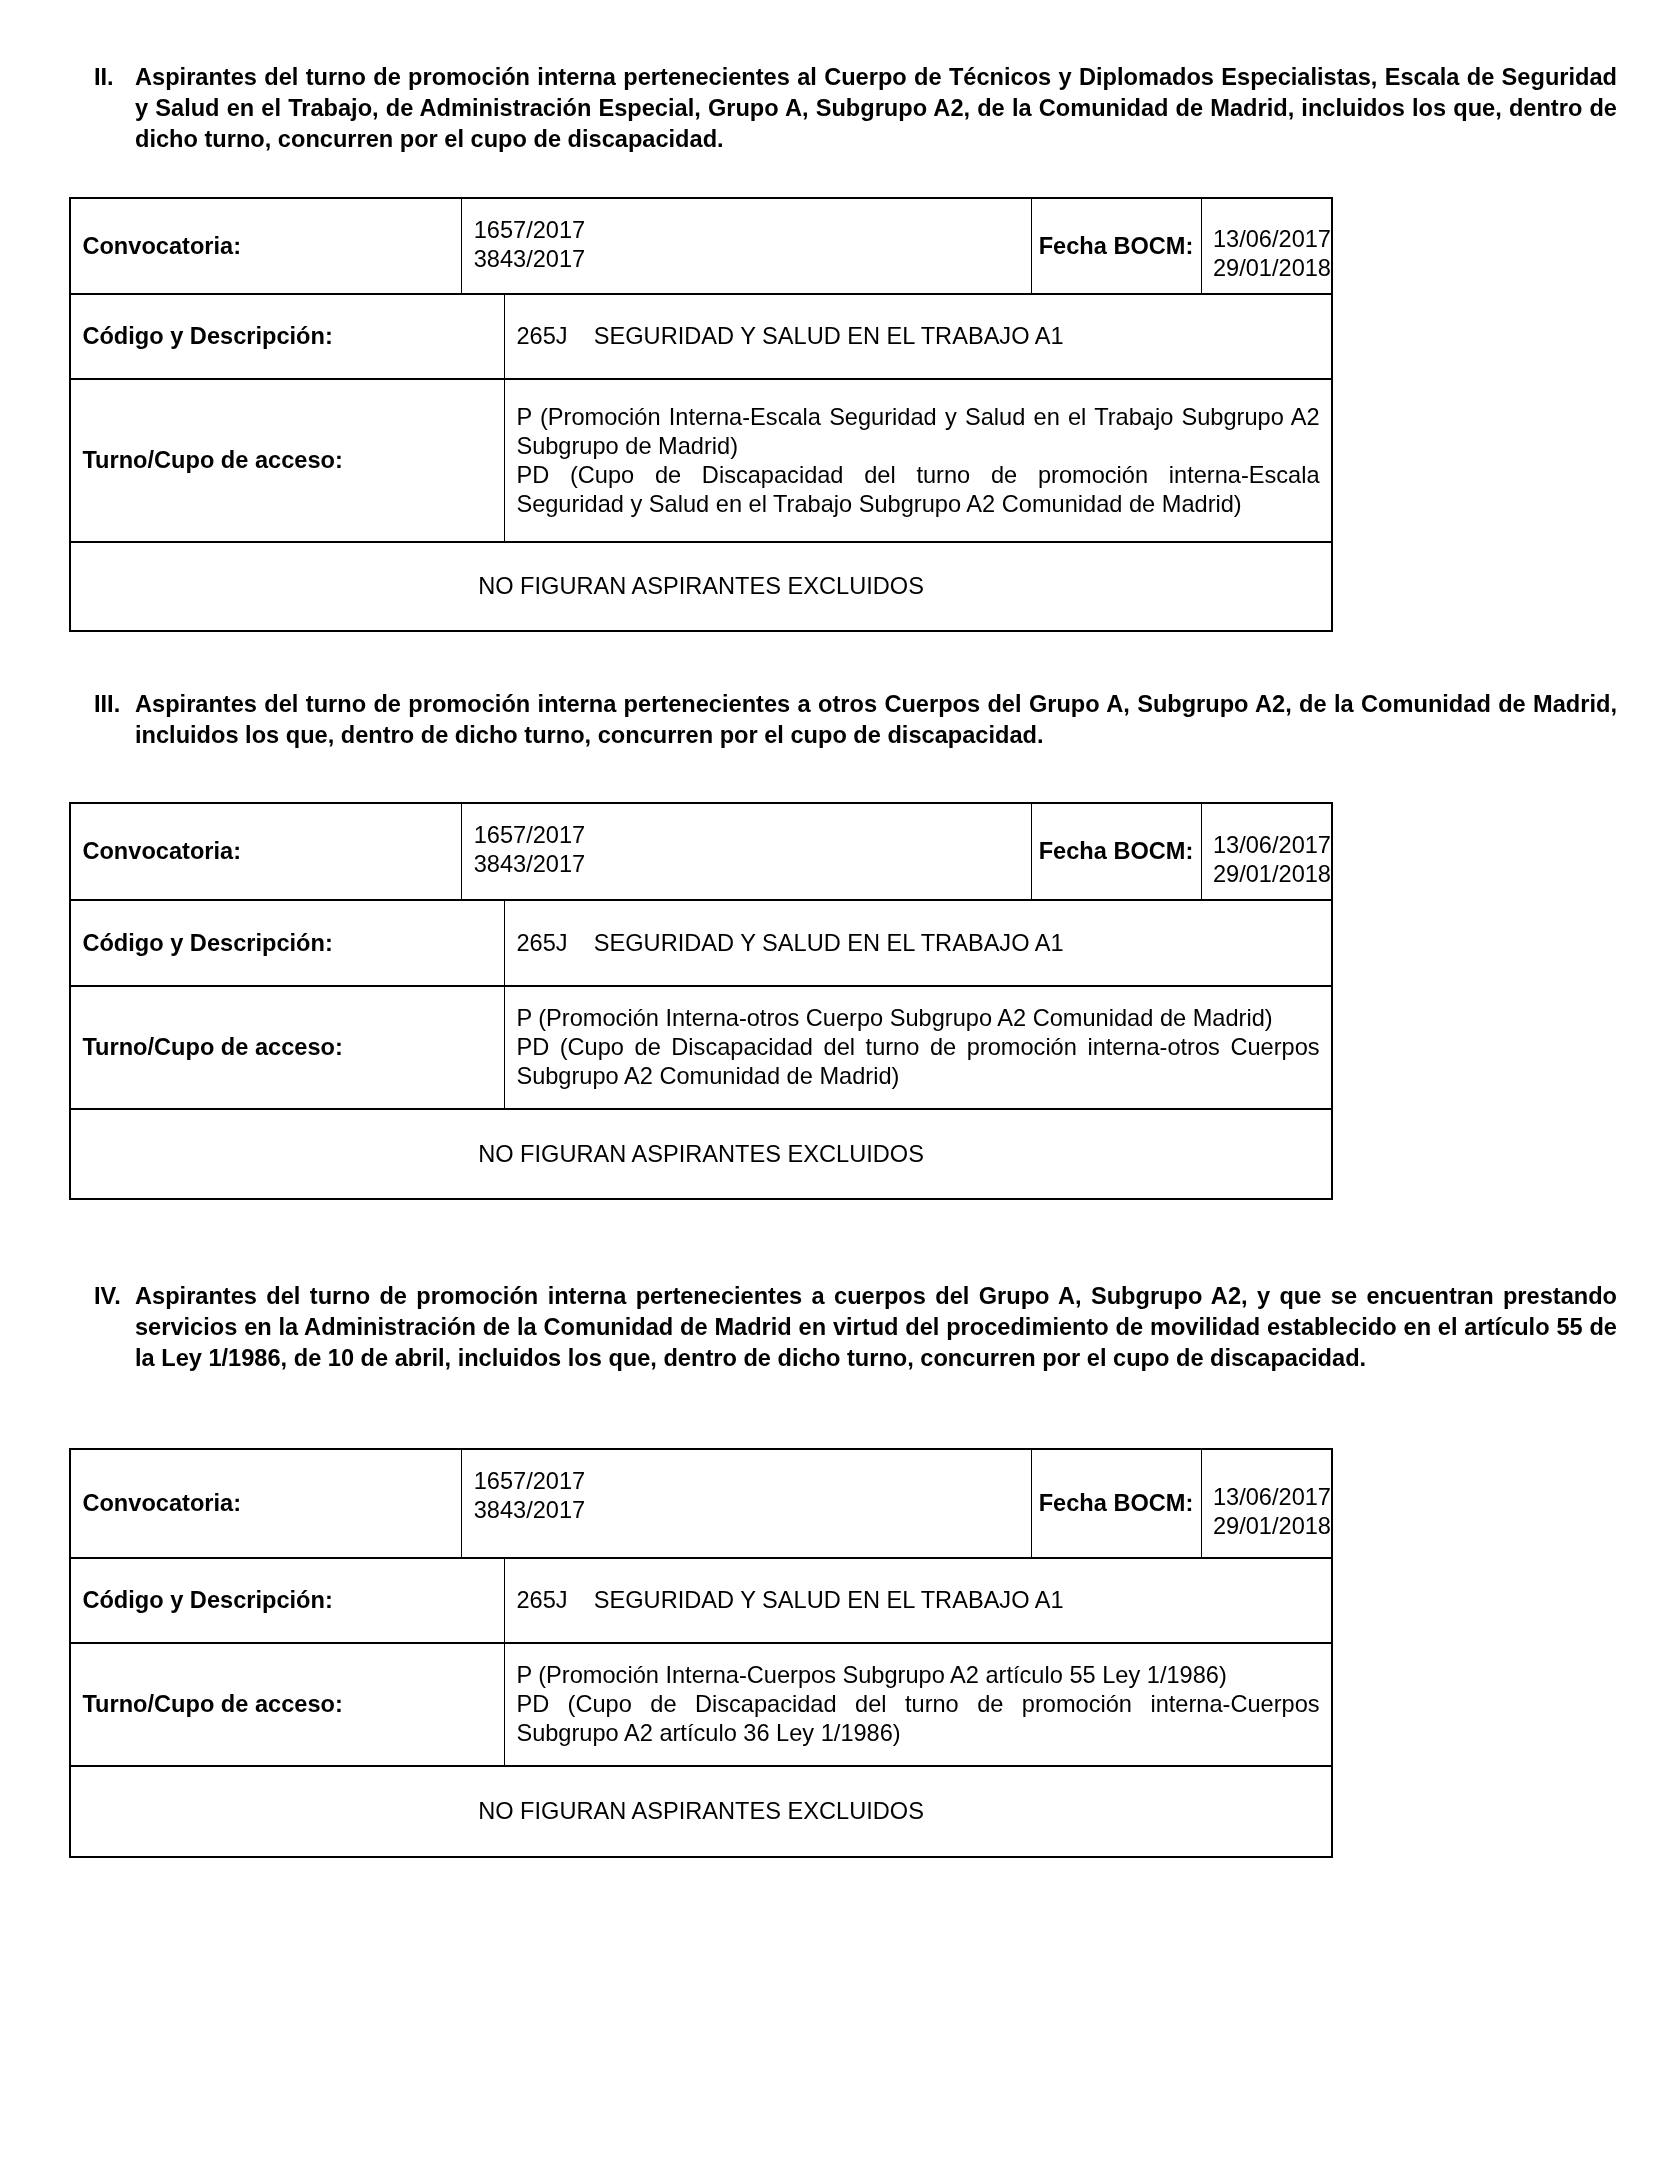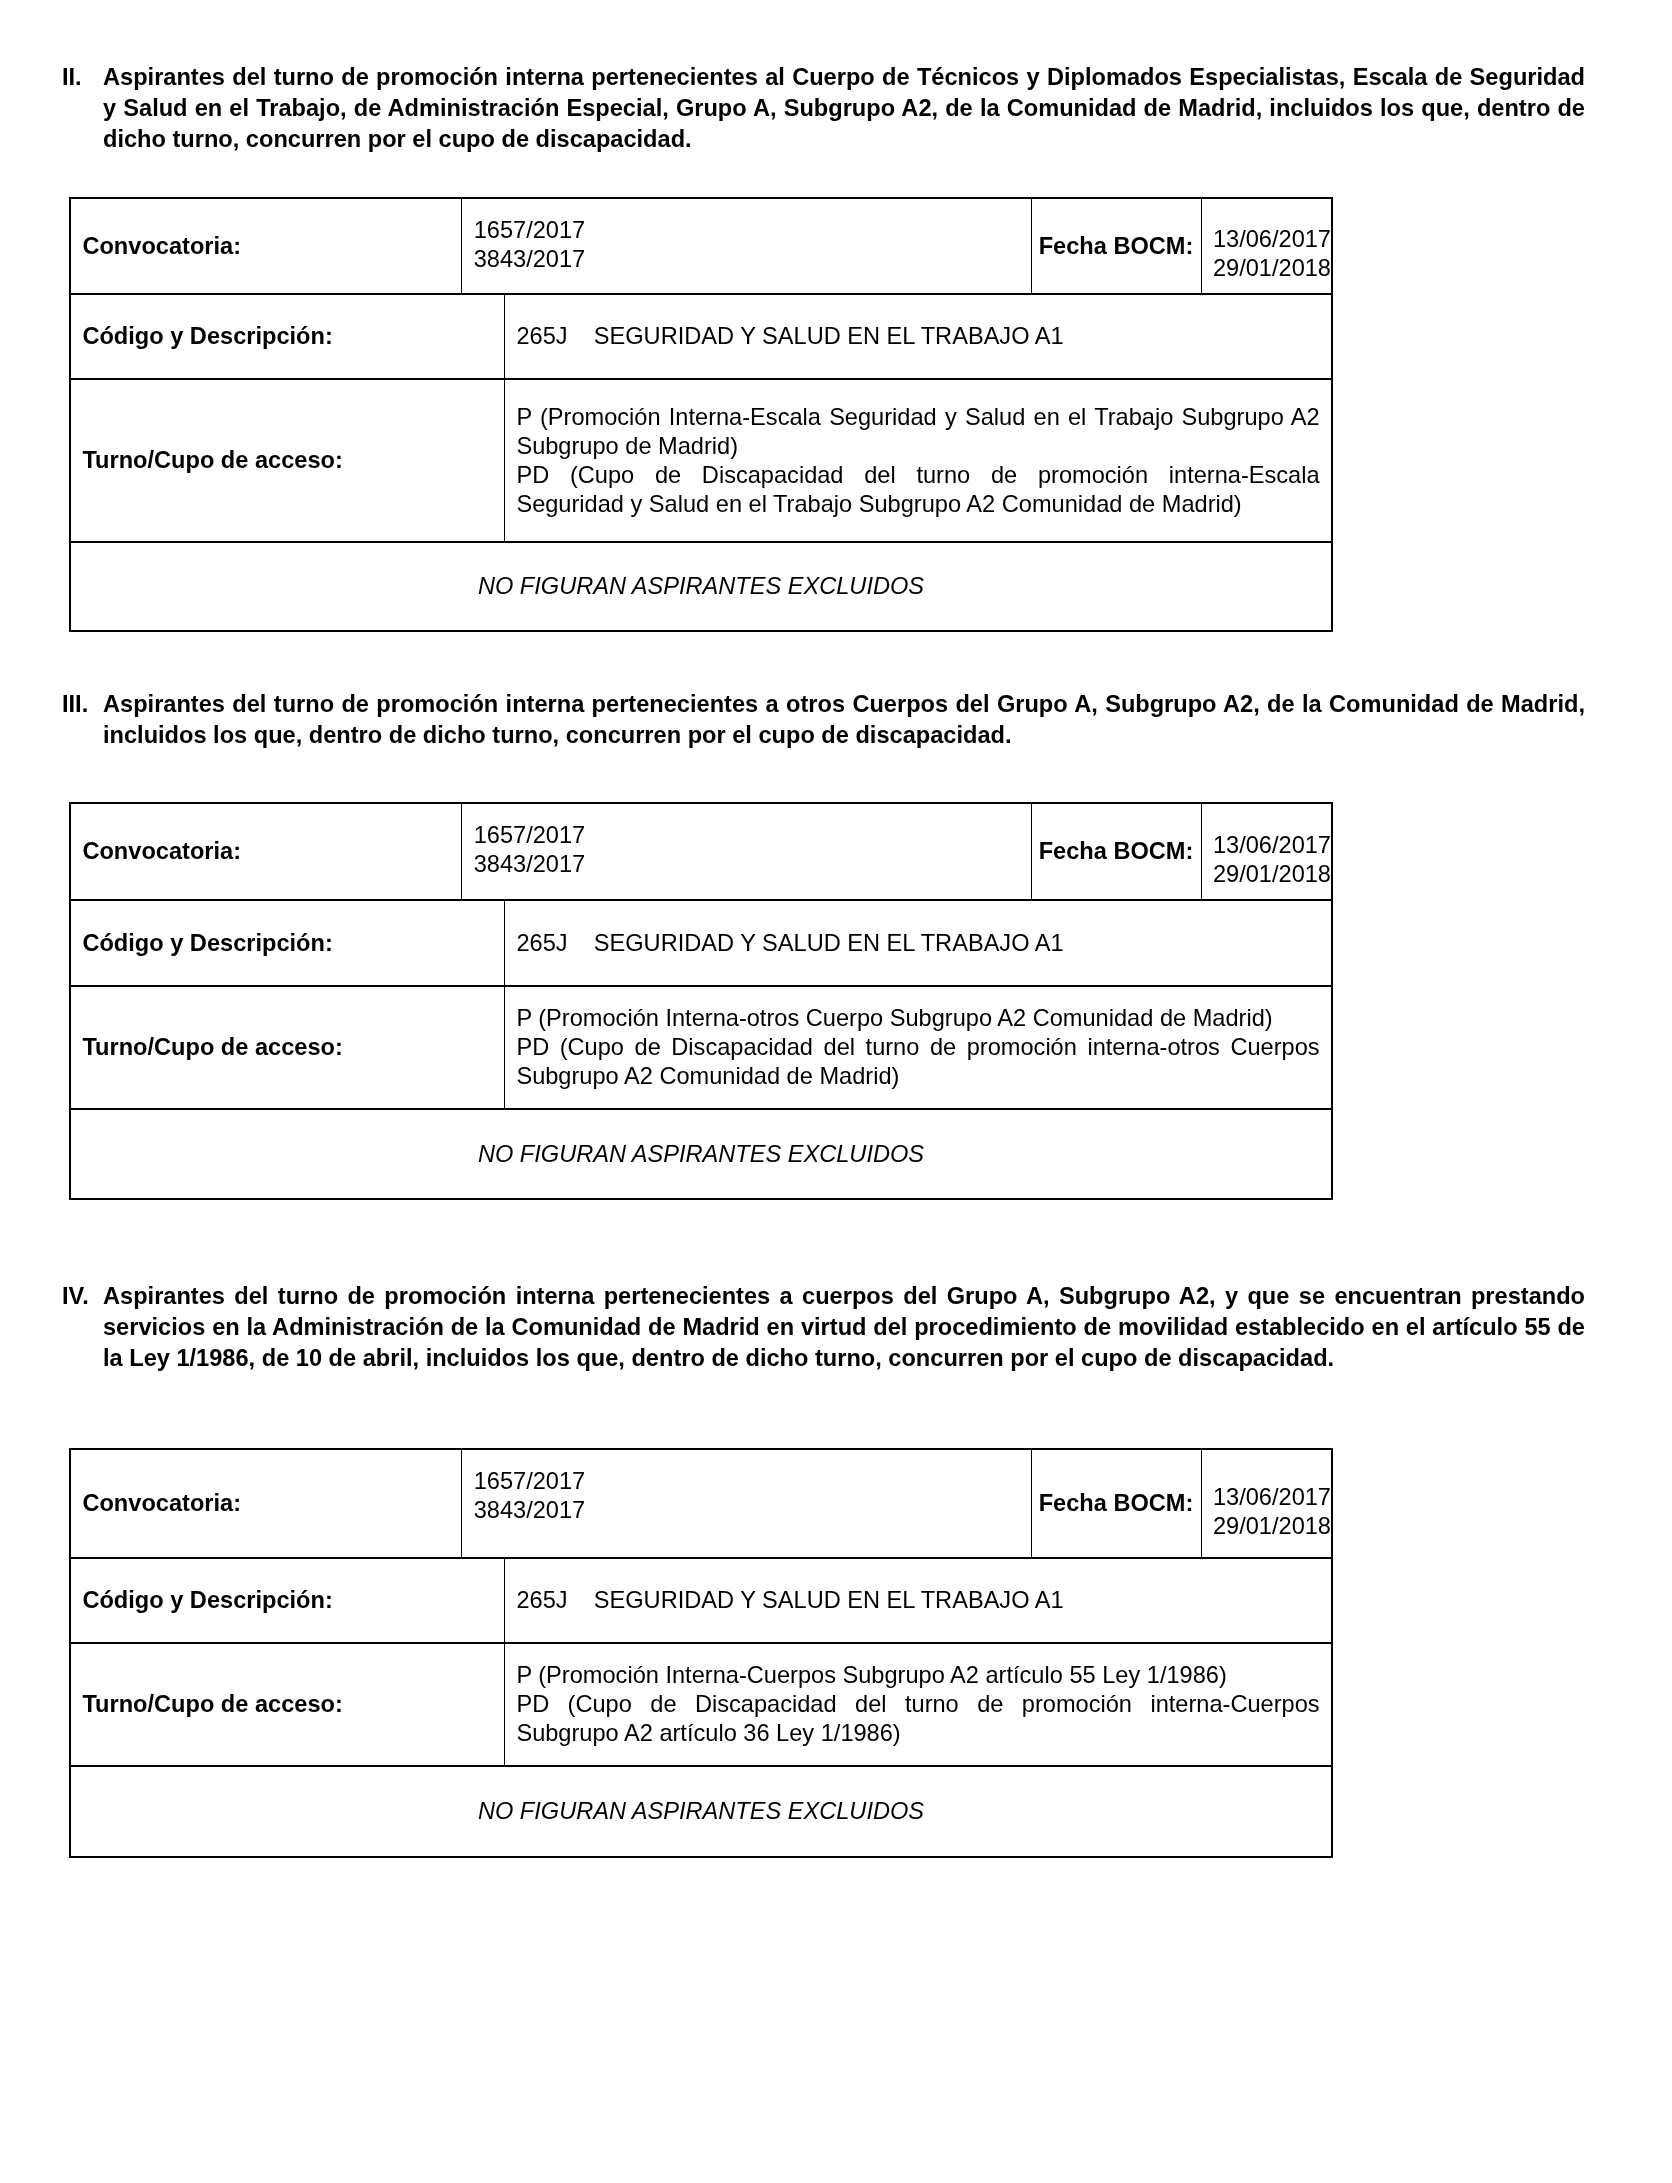--- a/index.html
+++ b/index.html
@@ -1,37 +1,37 @@
 <!DOCTYPE html>
 <html style="font-size:12px"><head>
 <meta charset="utf-8">
 <style>
   html, body { margin: 0; padding: 0; background: #ffffff; }
   body { width: 1672px; height: 2183px; position: relative; overflow: hidden;
          font-family: "Liberation Sans", sans-serif; color: #000; }
-  .heading { position: absolute; left: 62px; width: 1523px; font-weight: bold;
+  .heading { position: absolute; left: 94px; width: 1523px; font-weight: bold;
              font-size: 23.6px; line-height: 31px; text-align: justify; }
   .heading .num { position: absolute; left: 0; top: 0; }
   .heading .text { display: block; margin-left: 41px; }
   .tbl { position: absolute; left: 69px; width: 1264px; border: 2.3px solid #000;
          box-sizing: border-box; }
   .row { position: relative; border-bottom: 2.3px solid #000; box-sizing: border-box; display: flex; }
   .row:last-child { border-bottom: none; }
   .cell { box-sizing: border-box; display: flex; align-items: center; font-size: 23.6px; line-height: 29px; }
   .label { width: 434px; border-right: 1.5px solid #000; padding-left: 11.4px; font-weight: bold; }
   .value { flex: 1; padding: 0 11.4px; }
   .value-narrow { width: 632px; border-right: 1.5px solid #000; padding-left: 11.4px; align-items: flex-start; padding-top: 16.7px; text-align: center; }
   .label2 { width: 189px; border-right: 1.5px solid #000; font-weight: bold; justify-content: center; }
   .value2 { flex: 1; padding-left: 11.4px; align-items: center; padding-top: 16.7px; }
   .lines { display: block; }
   .lines span { display: block; }
   .turno-text { display: block; text-align: justify; text-align-last: left; width: 100%; }
   .turno-text span { display: block; text-align: justify; }
   .code { white-space: pre; }
-  .full { flex: 1; justify-content: center; font-style: italic; }
+  .full { flex: 1; justify-content: center; }
 </style>
 </head>
 <body>
 
 <div class="heading" style="top:62px;">
   <span class="num">II.</span>
   <span class="text">Aspirantes del turno de promoción interna pertenecientes al Cuerpo de Técnicos y Diplomados Especialistas, Escala de Seguridad y Salud en el Trabajo, de Administración Especial, Grupo A, Subgrupo A2, de la Comunidad de Madrid, incluidos los que, dentro de dicho turno, concurren por el cupo de discapacidad.</span>
 </div>
 <div class="tbl" style="top:197px;">
   <div class="row" style="height:96px;">

